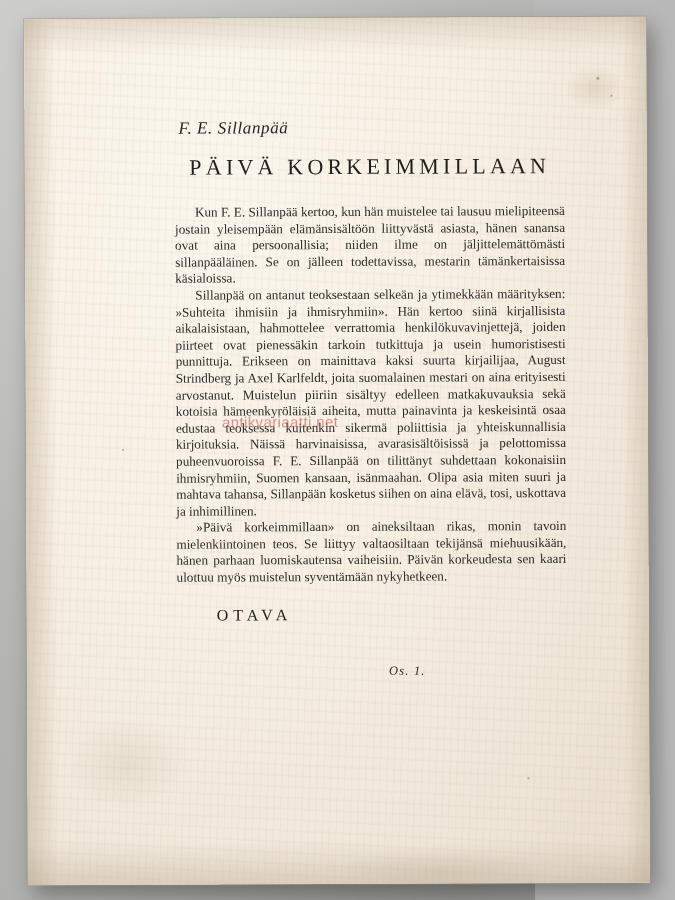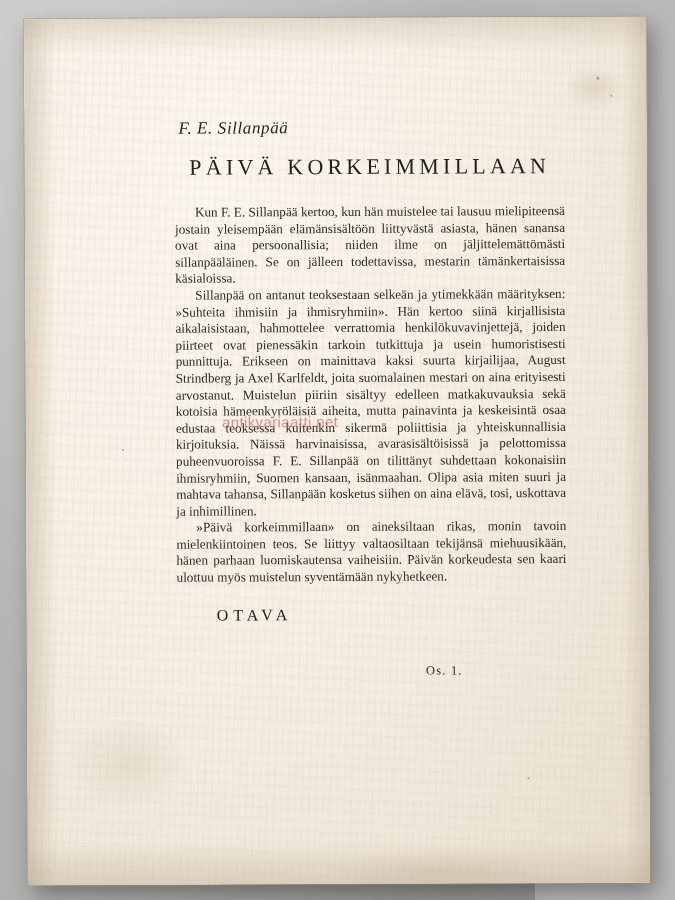--- a/index.html
+++ b/index.html
@@ -118,25 +118,26 @@
   }
   .publisher {
     margin-top: 20px;
     margin-left: 40px;
     font-size: 16px;
     letter-spacing: 5px;
     color: #23211e;
   }
   .order-code {
     position: absolute;
-    left: 399px;
+    left: 362px;
     top: 646px;
     font-size: 12.5px;
     letter-spacing: 1.2px;
     color: #2d2b27;
+    font-style: italic;
   }
   .watermark {
     position: absolute;
     left: 196px;
     top: 395px;
     font-family: "Liberation Sans", sans-serif;
     font-size: 15px;
     letter-spacing: 0.4px;
     color: rgba(200,60,60,0.55);
     pointer-events: none;

